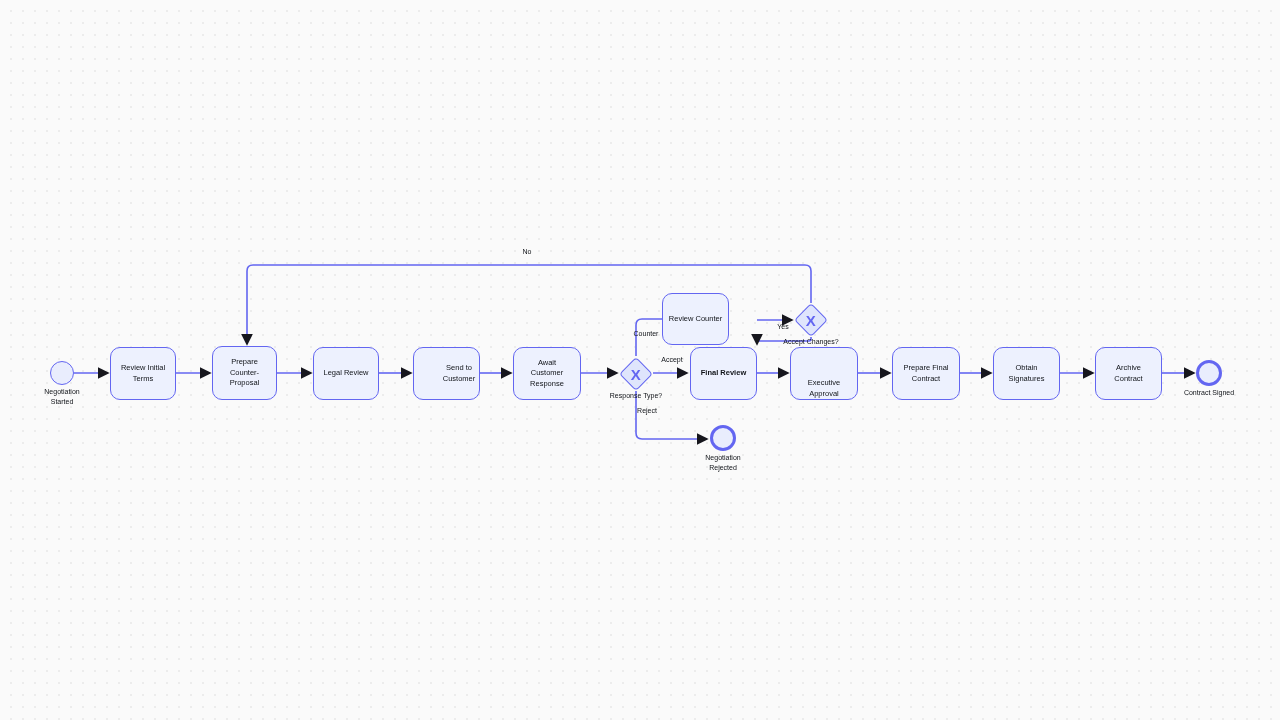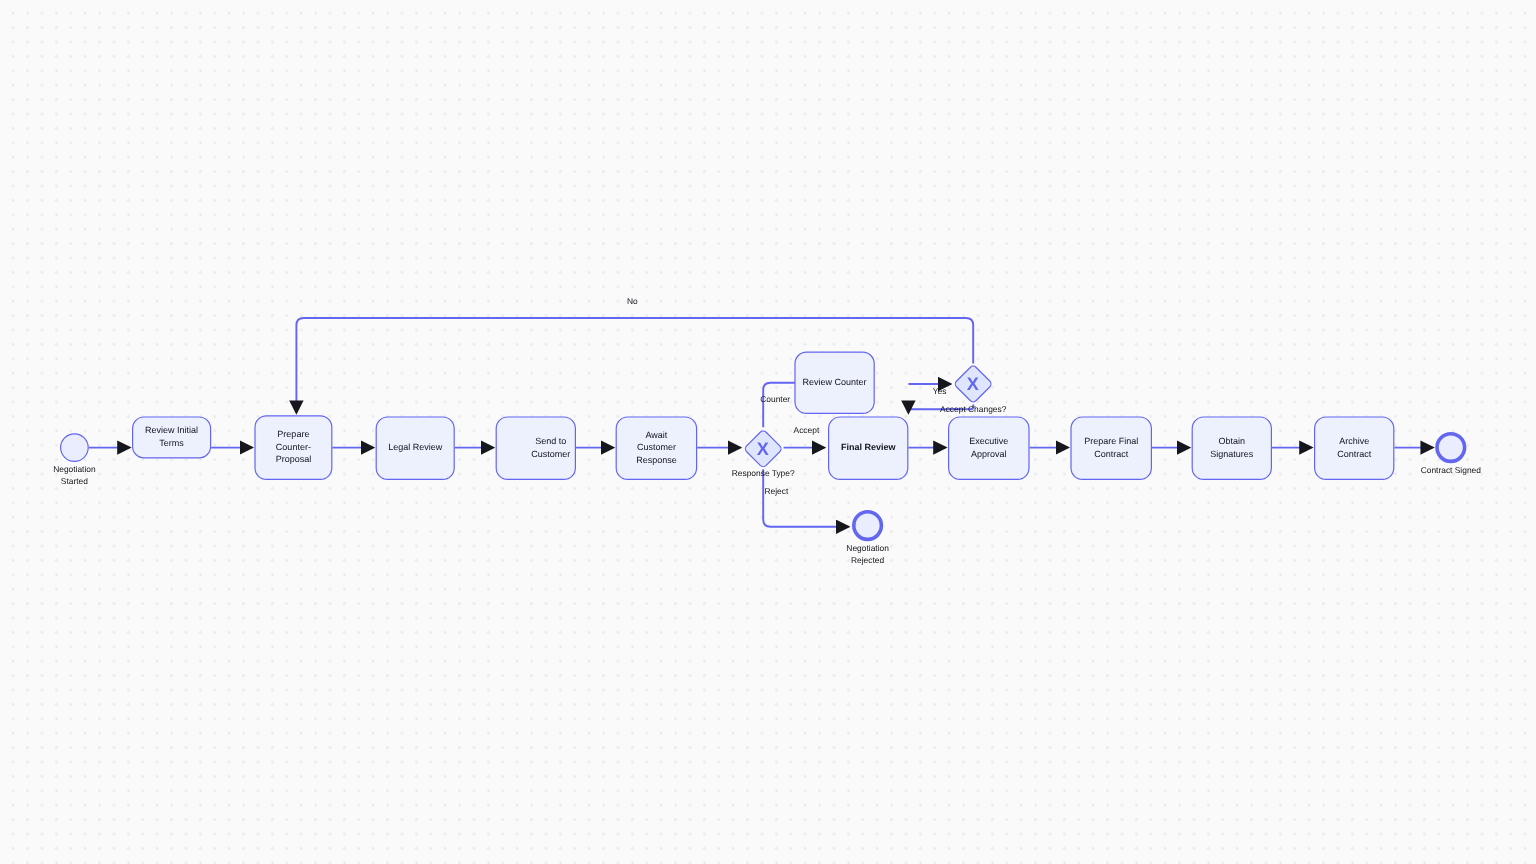--- a/index.html
+++ b/index.html
@@ -82,42 +82,42 @@
   </svg>
   <div id="node-layer">
       <div class="edge-label" style="left: 646px; top: 334px;">Counter</div>
       <div class="edge-label" style="left: 672px; top: 360px;">Accept</div>
       <div class="edge-label" style="left: 647px; top: 411px;">Reject</div>
       <div class="edge-label" style="left: 783px; top: 327px;">Yes</div>
       <div class="edge-label" style="left: 527px; top: 252px;">No</div>
       <div class="event" style="left: 50px; top: 361px; width: 24px; height: 24px;"></div>
       <div class="ext-label" style="left: 62px; top: 387px;">Negotiation
 Started</div>
-      <div class="task" style="left: 110px; top: 347px; width: 66px; height: 35px;"><div class="task-label">Review Initial
+      <div class="task" style="left: 110px; top: 347px; width: 66px; height: 53px;"><div class="task-label">Review Initial
 Terms</div></div>
       <div class="task" style="left: 212px; top: 346px; width: 65px; height: 54px;"><div class="task-label">Prepare
 Counter-
 Proposal</div></div>
       <div class="task" style="left: 313px; top: 347px; width: 66px; height: 53px; justify-content: center;"><div class="task-label">Legal Review</div></div>
       <div class="task" style="left: 413px; top: 347px; width: 67px; height: 53px; padding-left: 25px;"><div class="task-label">Send to
 Customer</div></div>
       <div class="task" style="left: 513px; top: 347px; width: 68px; height: 53px;"><div class="task-label">Await
 Customer
 Response</div></div>
       <div class="gateway" style="left: 624px; top: 361.5px; width: 24px; height: 24px;">
         <span class="gw-x">X</span>
       </div>
       <div class="ext-label" style="left: 636px; top: 390.97px;">Response Type?</div>
       <div class="task" style="left: 662px; top: 293px; width: 67px; height: 52px;"><div class="task-label">Review Counter</div></div>
       <div class="task" style="left: 690px; top: 347px; width: 67px; height: 53px; font-weight: bold;"><div class="task-label">Final Review</div></div>
       <div class="gateway" style="left: 799px; top: 308px; width: 24px; height: 24px;">
         <span class="gw-x">X</span>
       </div>
       <div class="ext-label" style="left: 811px; top: 337.47px;">Accept Changes?</div>
-      <div class="task" style="left: 790px; top: 347px; width: 68px; height: 53px;"><div class="task-label">Executive
+      <div class="task" style="left: 790px; top: 347px; width: 68px; height: 53px; align-items: flex-end;"><div class="task-label">Executive
 Approval</div></div>
       <div class="task" style="left: 892px; top: 347px; width: 68px; height: 53px;"><div class="task-label">Prepare Final
 Contract</div></div>
       <div class="task" style="left: 993px; top: 347px; width: 67px; height: 53px;"><div class="task-label">Obtain
 Signatures</div></div>
       <div class="task" style="left: 1095px; top: 347px; width: 67px; height: 53px;"><div class="task-label">Archive
 Contract</div></div>
       <div class="event end" style="left: 1196px; top: 360px; width: 26px; height: 26px;"></div>
       <div class="ext-label" style="left: 1209px; top: 388px;">Contract Signed</div>
       <div class="event end" style="left: 710px; top: 425px; width: 26px; height: 26px;"></div>

